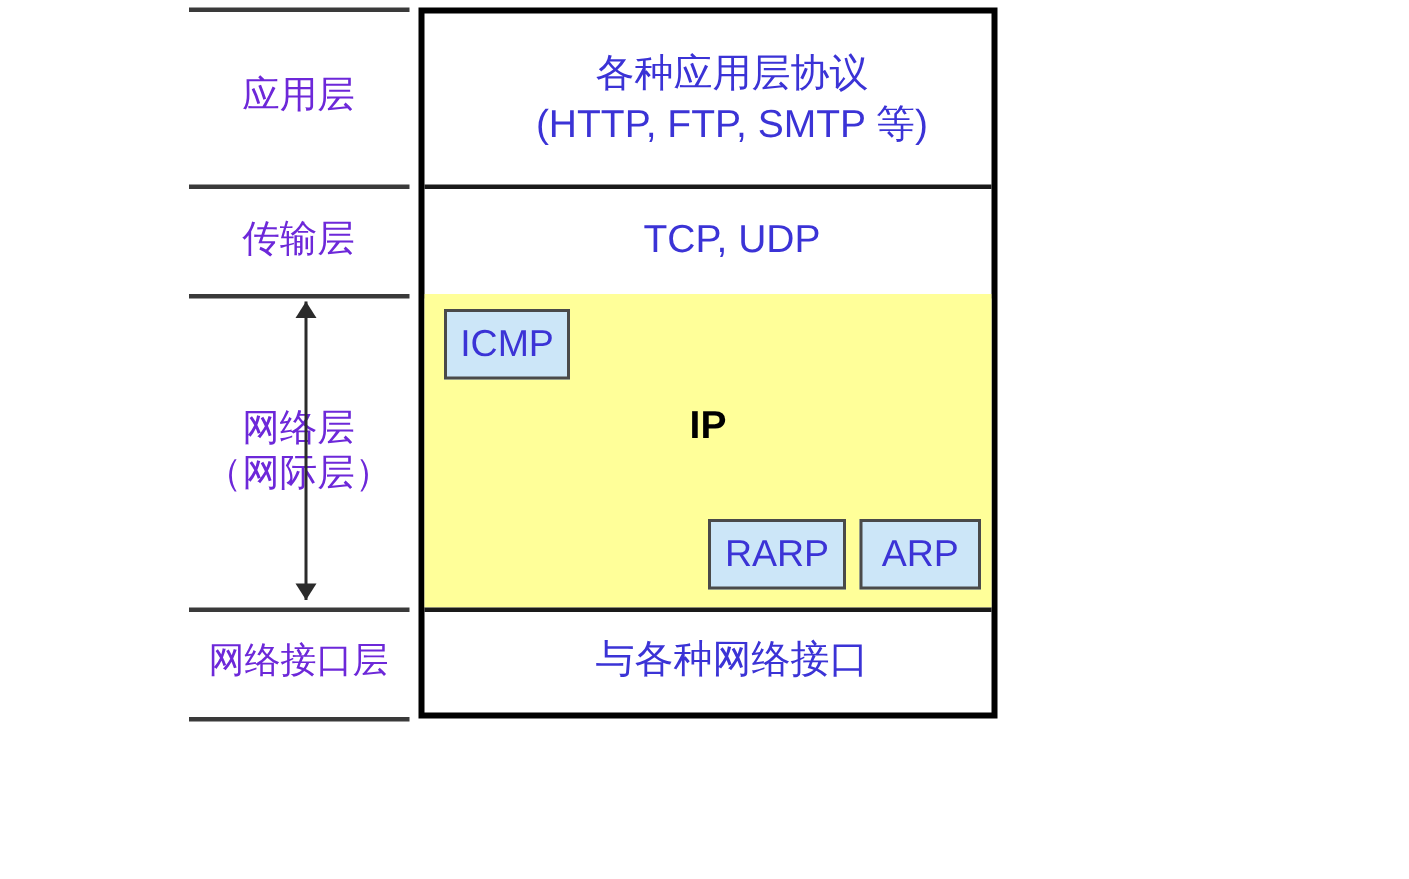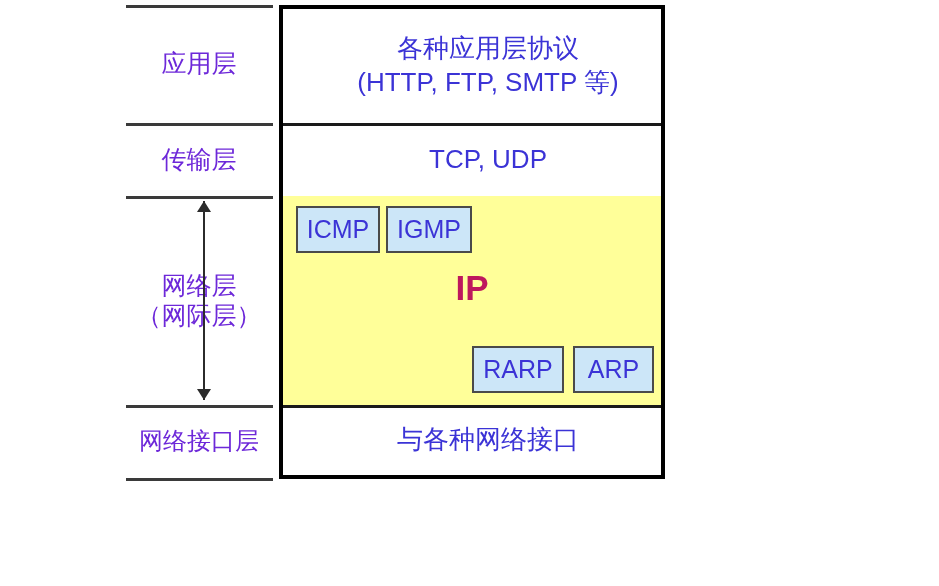--- a/index.html
+++ b/index.html
@@ -113,22 +113,22 @@
     background: #ffff99;
     display: block;
   }
 
   .ip-label {
     position: absolute;
     left: 0;
     right: 0;
     top: 72px;
     text-align: center;
-    color: #be185d;
-    font-size: 35px;
+    color: #000000;
+    font-size: 26px;
     font-weight: bold;
   }
 
   .protobox {
     position: absolute;
     box-sizing: border-box;
     background: #cce6f8;
     border: 2px solid #4a4a4a;
     display: flex;
     align-items: center;
@@ -206,23 +206,20 @@
     <div class="rowdiv" style="top:187px;"></div>
 
     <div class="row row-network" style="top:187px; height:209px;">
 
       <div class="ip-label">IP</div>
 
       <div class="protobox" style="left:13px; top:10px; width:84px; height:47px;">
         <span>ICMP</span>
       </div>
 
-      <div class="protobox" style="left:103px; top:10px; width:86px; height:47px;">
-        <span>IGMP</span>
-      </div>
 
       <div class="protobox" style="left:290px; top:150px; width:81px; height:47px;">
         <span>ARP</span>
       </div>
 
       <div class="protobox" style="left:189px; top:150px; width:92px; height:47px;">
         <span>RARP</span>
       </div>
     </div>
 

